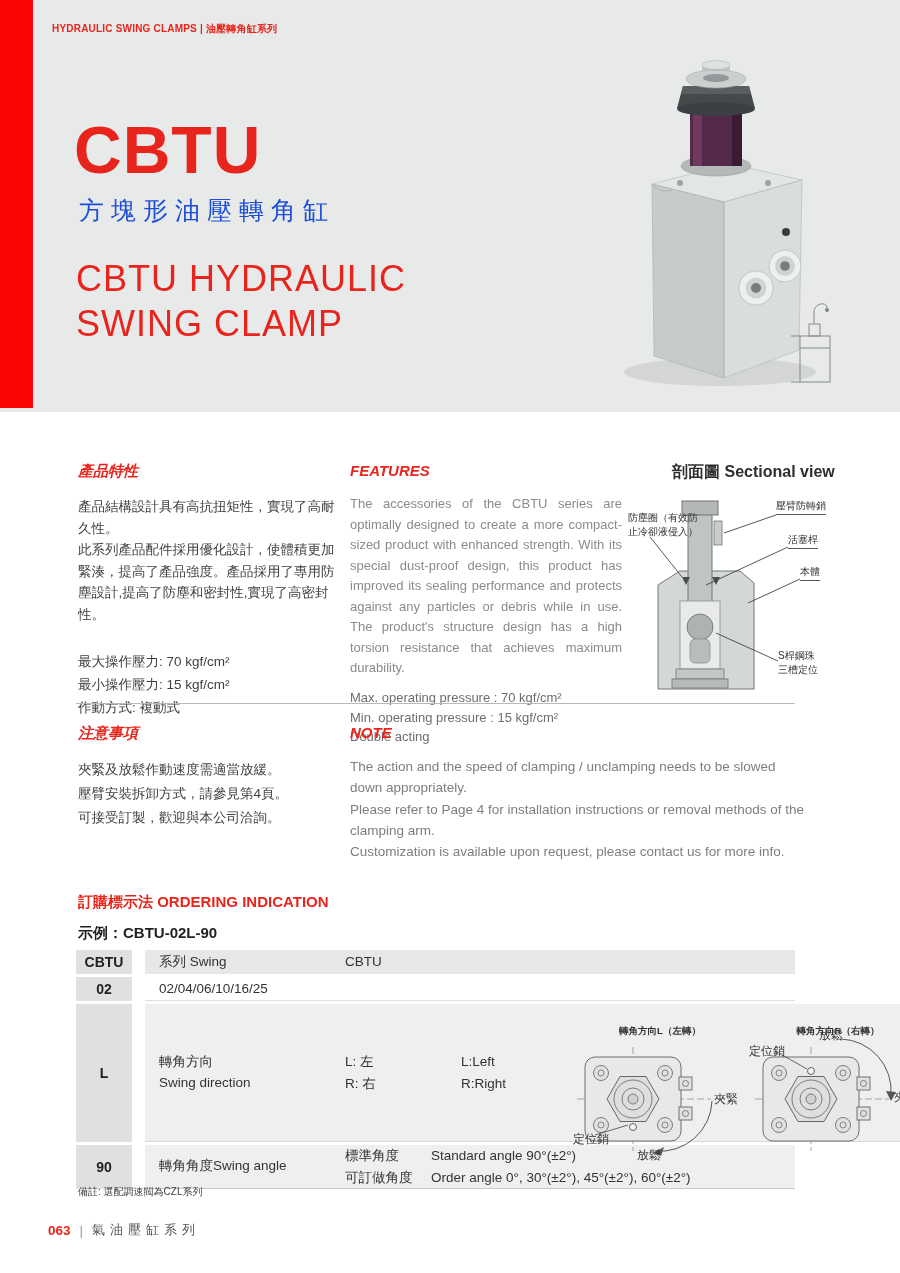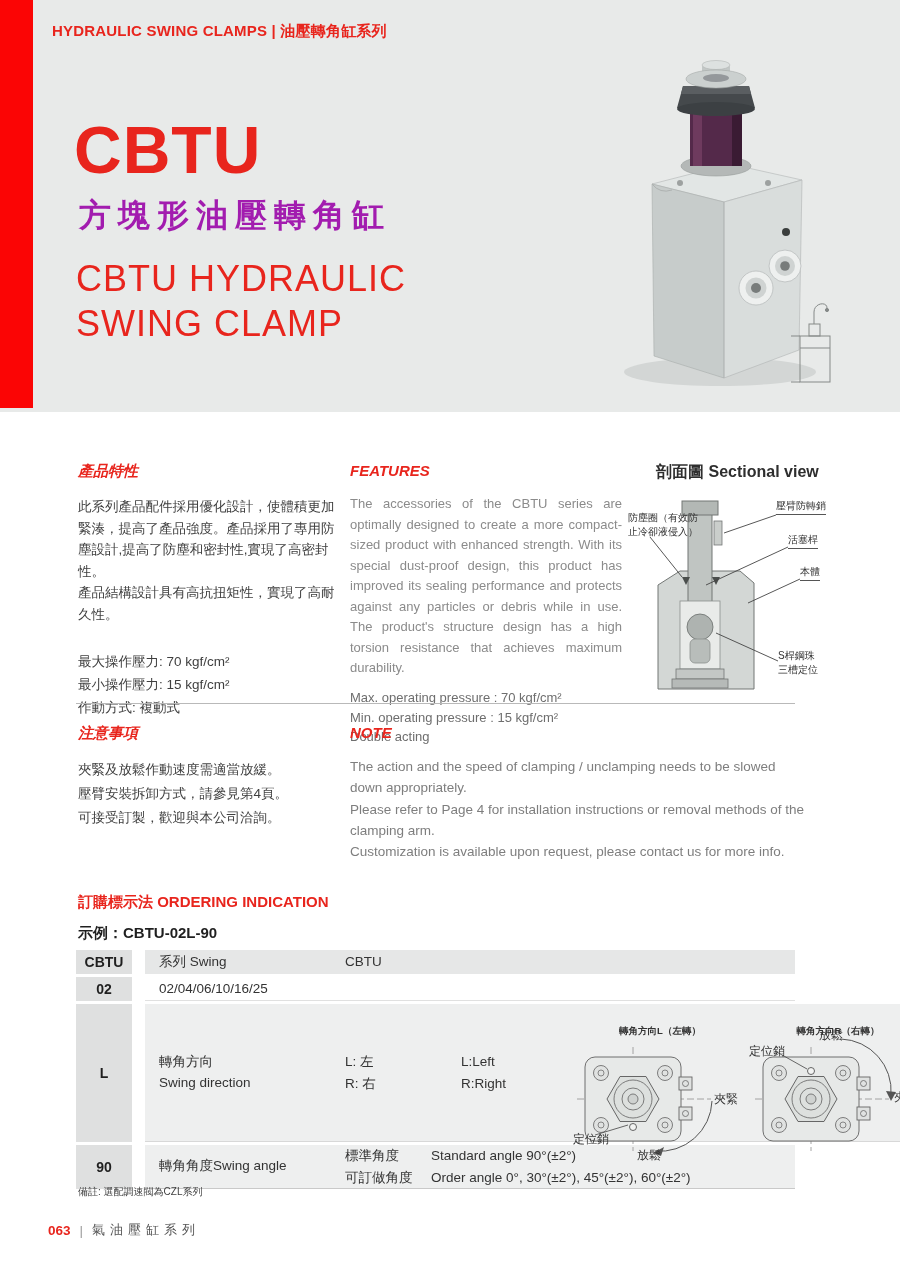--- a/index.html
+++ b/index.html
@@ -6,33 +6,33 @@
   html,body { background:#fff; }
   .page {
     position: relative; width: 900px; height: 1273px; margin: 0 auto;
     background: #ffffff; overflow: hidden;
     font-family: "Liberation Sans", "DejaVu Sans", sans-serif;
     color: #3f3f3f;
   }
   
   .top-band { position:absolute; top:0; left:0; width:900px; height:412px; background:#e8eae9; }
   .red-strip { position:absolute; top:0; left:0; width:33px; height:408px; background:#fb0505; }
-  .header-title { position:absolute; top:22px; left:52px; font-size:15px; font-weight:bold; color:#e8251d; letter-spacing:.2px;text-align:center; }
+  .header-title { position:absolute; top:22px; left:52px; font-size:10px; font-weight:bold; color:#e8251d; letter-spacing:.2px;text-align:center; }
   .hero-model { position:absolute; top:112px; left:74px; font-size:66px; font-weight:bold; color:#e8251d; letter-spacing:1px; }
-  .hero-sub-zh { position:absolute; top:194px; left:79px; font-size:32px; font-weight:bold; color:#a21caf; letter-spacing:7px; }
+  .hero-sub-zh { position:absolute; top:194px; left:79px; font-size:25px; font-weight:normal; color:#1d4ed8; letter-spacing:7px; }
   .hero-sub-en { position:absolute; top:256px; left:76px; font-size:36px; color:#e8251d; line-height:1.25; letter-spacing:1px; white-space:pre-line; }
   
   .product-photo { position:absolute; left:590px; top:56px; width:260px; height:340px; }
   .mini-schematic { position:absolute; left:791px; top:296px; width:48px; height:94px; }
   
   .col-zh { position:absolute; left:78px; top:462px; width:258px; }
   .col-en { position:absolute; left:350px; top:462px; width:272px; }
   .col-sec { position:absolute; left:628px; top:462px; width:270px; }
   h3.red-h { font-size:15px; color:#e8251d; font-weight:bold; margin-bottom:15px;font-style:italic; }
-  .sec-h { font-size:16px; color:#2e2e2e; font-weight:bold; margin-left:28px; margin-bottom:8px; }
+  .sec-h { font-size:16px; color:#2e2e2e; font-weight:bold; margin-left:44px; margin-bottom:8px; }
   .zh-body { font-size:13.5px; color:#3f3f3f; line-height:1.6; }
   .zh-body p { margin:0; }
   .en-body { font-size:13px; color:#8b8b8b; line-height:1.58; text-align:justify; }
   .specs-zh { margin-top:24px; font-size:13.5px; color:#3f3f3f; line-height:1.72; }
   .specs-en { margin-top:9px; font-size:13px; color:#6e6e6e; line-height:1.52; }
   .spec-line { white-space:nowrap; }
   
   .sectional-diagram { position:relative; width:270px; height:200px; margin-top:10px; }
   .sec-label { position:absolute; font-size:10px; color:#333; line-height:1.35; white-space:pre-line; }
   .sec-label.ul { border-bottom:1px solid #555; padding-bottom:1px; }
@@ -136,22 +136,22 @@
           <line x1="0" y1="40" x2="9" y2="40"></line>
           <line x1="0" y1="86" x2="9" y2="86"></line>
         </g>
       </svg>
     </div>
   </div>
 
   <div class="col-zh">
     <h3 class="red-h">產品特性</h3>
     <div class="zh-body">
+      <p>產品結構設計具有高抗扭矩性，實現了高耐久性。</p>
       <p>此系列產品配件採用優化設計，使體積更加緊湊，提高了產品強度。產品採用了專用防塵設計,提高了防塵和密封性,實現了高密封性。</p>
-      <p>產品結構設計具有高抗扭矩性，實現了高耐久性。</p>
     </div>
     <div class="specs-zh">
       <div class="spec-line">最大操作壓力: 70 kgf/cm²</div>
       <div class="spec-line">最小操作壓力: 15 kgf/cm²</div>
       <div class="spec-line">作動方式: 複動式</div>
     </div>
   </div>
 
   <div class="col-en">
     <h3 class="red-h">FEATURES</h3>

